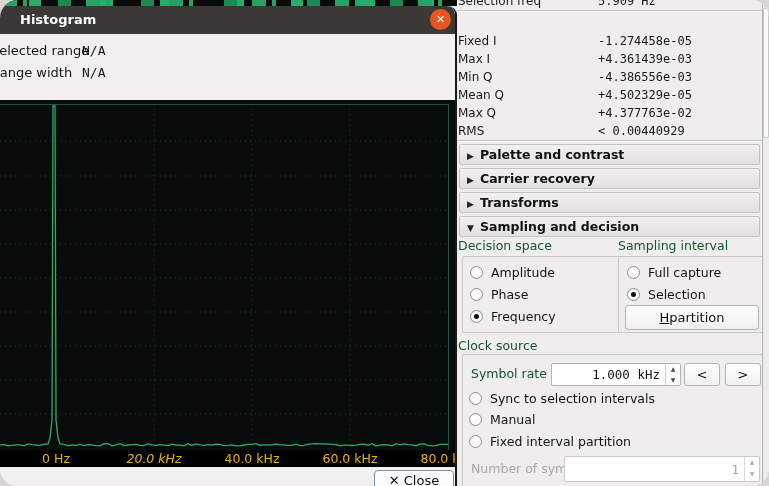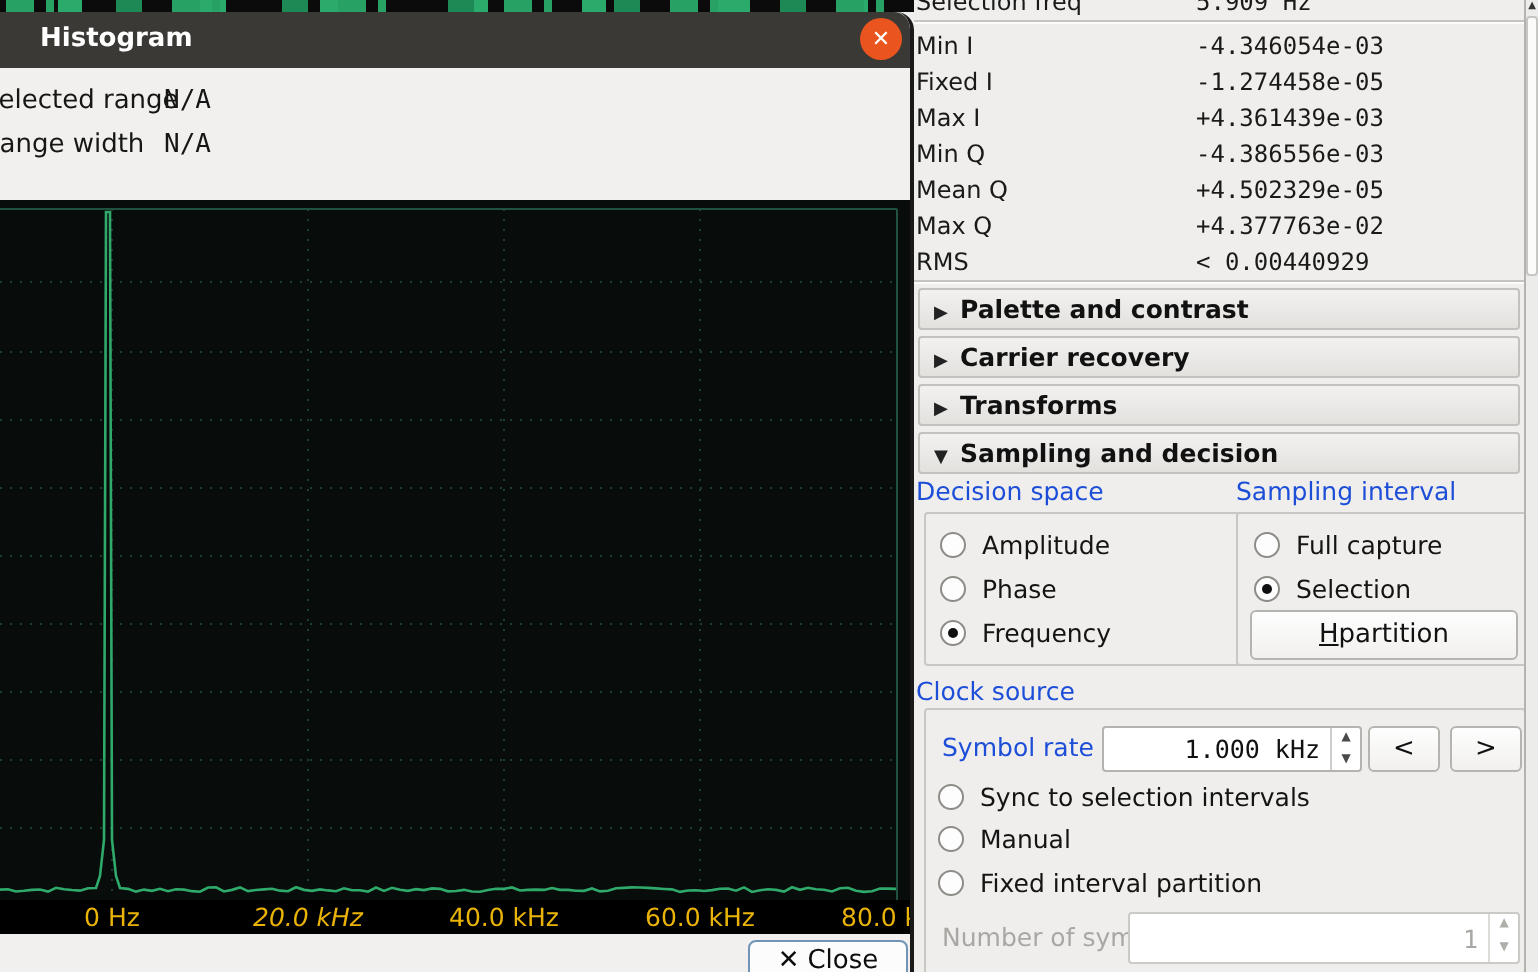--- a/index.html
+++ b/index.html
@@ -1,37 +1,37 @@
 <!DOCTYPE html>
 <html><head>
 <meta charset="utf-8">
 <style>
   html,body{margin:0;padding:0;background:#d8d6d3;}
   *{box-sizing:border-box;}
   .screen{position:relative;width:769px;height:486px;overflow:hidden;
-          font-family:"DejaVu Sans","Liberation Sans",sans-serif;background:#efeeec;}
+          font-family:"DejaVu Sans","Liberation Sans",sans-serif;background:#efeeec;border-radius:18px;}
   .mono{font-family:"DejaVu Sans Mono","Liberation Mono",monospace;}
 
   
   .spectro{position:absolute;left:0;top:0;width:457px;height:6px;z-index:7;background-color:#0b0b0b;
     background-image:
       repeating-linear-gradient(90deg, rgba(0,0,0,0) 0 3px, #27a164 3px 17px, rgba(0,0,0,0) 17px 23px, #27a164 23px 27px, rgba(0,0,0,0) 27px 44px, rgba(0,0,0,0) 44px 58px, #1d8a55 58px 71px, rgba(0,0,0,0) 71px 83px),
       repeating-linear-gradient(90deg, rgba(0,0,0,0) 0 29px, #2bab6b 29px 41px, rgba(0,0,0,0) 41px 97px, #2bab6b 97px 113px, rgba(0,0,0,0) 113px 131px);}
 
   
   .panel{position:absolute;left:457px;top:0;width:305px;height:486px;background:#efeeec;z-index:1;overflow:hidden;}
   .stat-row{position:absolute;left:0;width:100%;height:18px;font-size:12px;color:#1a1a1a;}
   .stat-row .lbl{position:absolute;left:1px;top:2px;}
   .stat-row .val{position:absolute;left:141px;top:2px;font-size:12px;}
   .hsep{position:absolute;left:0;width:100%;height:2px;border-top:1px solid #c6c4c1;border-bottom:1px solid #fbfbfa;}
   .section-hdr{position:absolute;left:2px;width:301px;height:21px;
       background:linear-gradient(#f2f1f0,#e3e1de);border:1px solid #c3c1bd;border-radius:2px;
       font-size:12.5px;font-weight:bold;color:#111;line-height:19px;padding-left:7px;cursor:default;}
   .section-hdr .arr{display:inline-block;font-size:9px;width:13px;color:#222;}
-  .grp-label{position:absolute;font-size:12.5px;color:#1d4ed8;}
+  .grp-label{position:absolute;font-size:12.5px;color:#14532d;}
   .grp-box{position:absolute;border:1px solid #c9c7c3;border-radius:2px;background:#efeeec;}
   .radio-row{position:absolute;height:15px;display:flex;align-items:center;gap:8px;font-size:12.5px;color:#141414;}
   .radio{width:13px;height:13px;border-radius:50%;border:1px solid #8e8c88;background:#fdfdfd;flex:none;}
   .radio.checked::after{content:"";display:block;width:5px;height:5px;border-radius:50%;background:#101010;margin:3px;}
   .btn{background:linear-gradient(#fefefe,#f1f0ee);border:1px solid #b6b4b0;border-radius:3px;
        font-size:13px;color:#111;text-align:center;}
   .spin{position:absolute;background:#ffffff;border:1px solid #b5b3af;border-radius:2px;}
   .spin .v{position:absolute;right:20px;top:3px;font-size:12.5px;color:#111;}
   .spin .arrows{position:absolute;right:0;top:0;bottom:0;width:15px;border-left:1px solid #cfcdc9;
        display:flex;flex-direction:column;}
@@ -64,24 +64,20 @@
 <body>
 
 <div class="screen">
 
   <div class="panel">
     <div class="stat-row" style="top:-8px">
       <span class="lbl">Selection freq</span>
       <span class="val mono">5.909 Hz</span>
     </div>
     <div class="hsep" style="top:10px"></div>
-    <div class="stat-row" style="top:14px">
-      <span class="lbl">Min I</span>
-      <span class="val mono">-4.346054e-03</span>
-    </div>
     <div class="stat-row" style="top:32px">
       <span class="lbl">Fixed I</span>
       <span class="val mono">-1.274458e-05</span>
     </div>
     <div class="stat-row" style="top:50px">
       <span class="lbl">Max I</span>
       <span class="val mono">+4.361439e-03</span>
     </div>
     <div class="stat-row" style="top:68px">
       <span class="lbl">Min Q</span>

